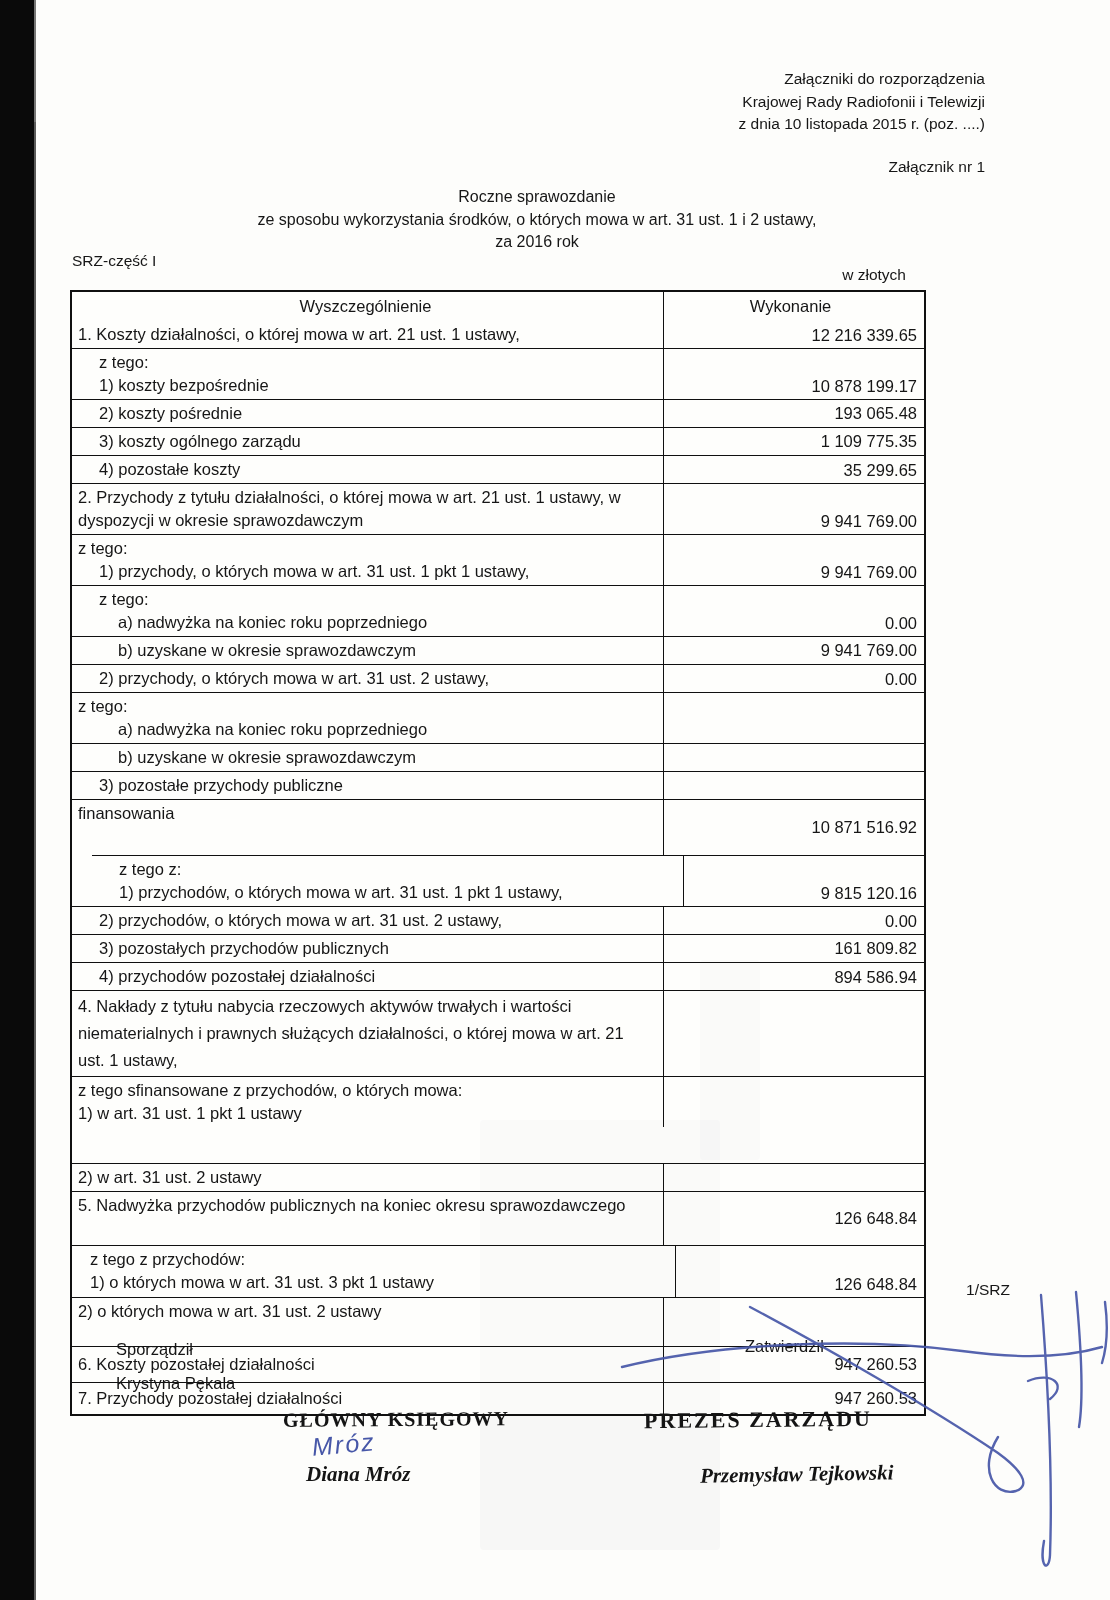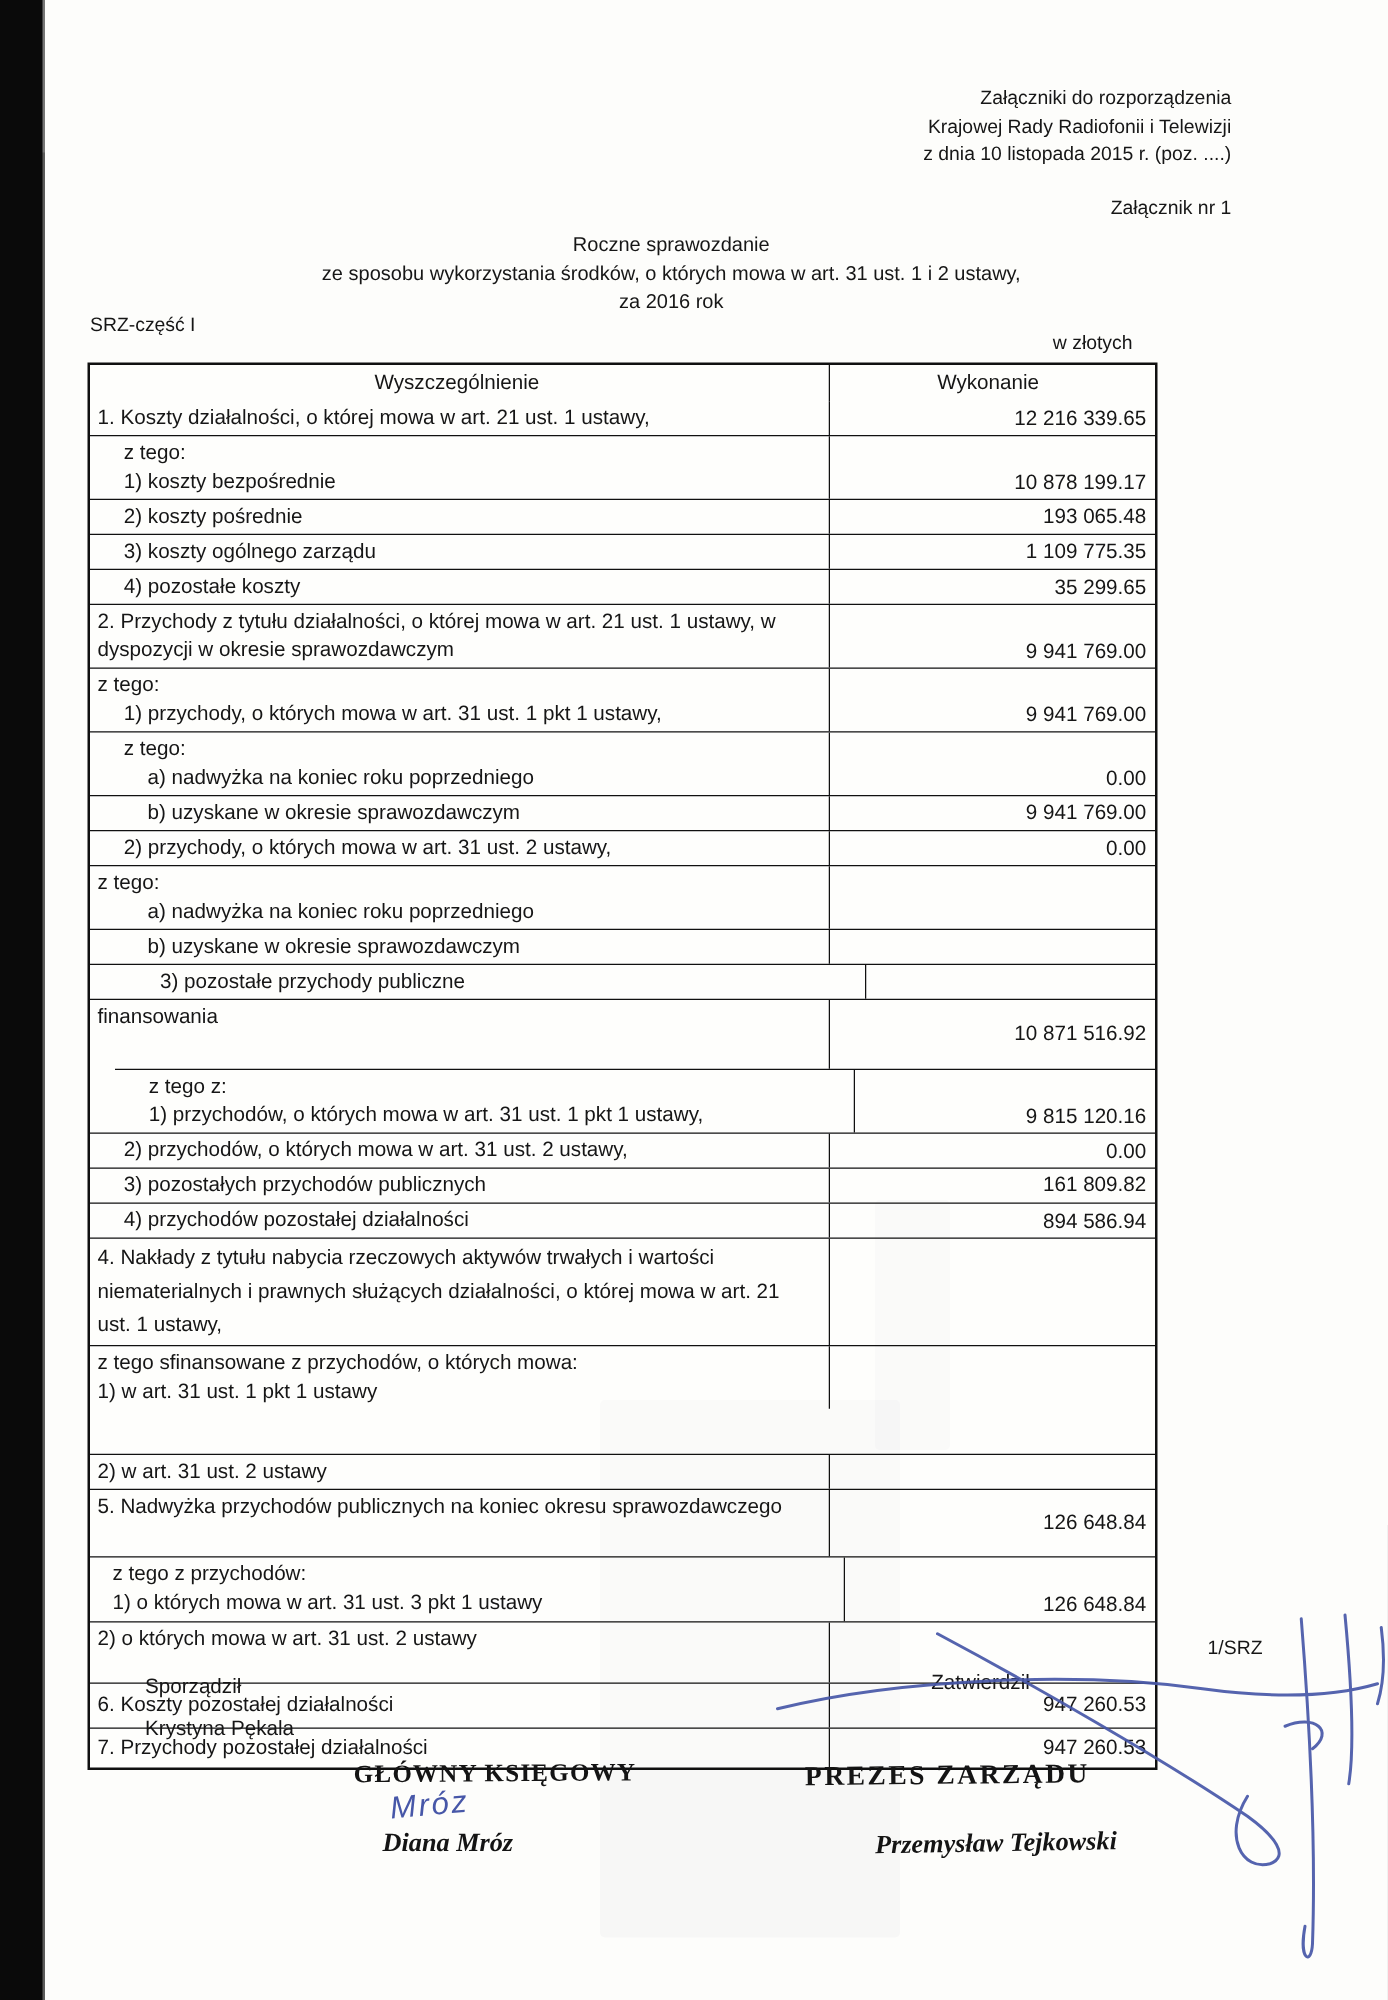--- a/index.html
+++ b/index.html
@@ -64,21 +64,21 @@
   .v-center { align-items:center; }
   .v-bottom { align-items:flex-end; padding-bottom:3px; }
   .thead .c1, .thead .c2 { justify-content:center; align-items:center; text-align:center; }
   .thead { min-height:29px; }
   .thead .c2 { display:flex; }
 
   
   .prepared-label { position:absolute; left:116px; top:1340px; font-size:16.5px; }
   .prepared-name  { position:absolute; left:116px; top:1374px; font-size:16.5px; }
   .approved-label { position:absolute; left:745px; top:1337px; font-size:16.5px; }
-  .page-code      { position:absolute; right:100px; top:1310px; font-size:15.5px; }
+  .page-code      { position:absolute; right:100px; top:1281px; font-size:15.5px; }
 
   .stamp-left-title {
     position:absolute; left:283px; top:1408px;
     font-family:"Liberation Serif","DejaVu Serif",serif;
     font-weight:bold; font-size:20px; letter-spacing:1px; color:#141414;
     transform:rotate(-.4deg);
   }
   .hand-sig {
     position:absolute; left:312px; top:1430px;
     font-style:italic; font-size:25px; letter-spacing:2px;
@@ -229,21 +229,21 @@
           </div>
         </div>
         <div class="trow" style="min-height: 25px;">
           <div class="c1">
             <div class="ln i2">b) uzyskane w okresie sprawozdawczym</div>
           </div>
           <div class="c2 v-center">
             <span></span>
           </div>
         </div>
-        <div class="trow" style="min-height: 24px; padding-left: 29px;">
+        <div class="trow" style="min-height: 24px;">
           <div class="c1">
             <div class="ln i1">3) pozostałe przychody publiczne</div>
           </div>
           <div class="c2 v-center">
             <span></span>
           </div>
         </div>
         <div class="trow" style="min-height: 56px;">
           <div class="c1">
             <div class="ln i0">finansowania</div>

